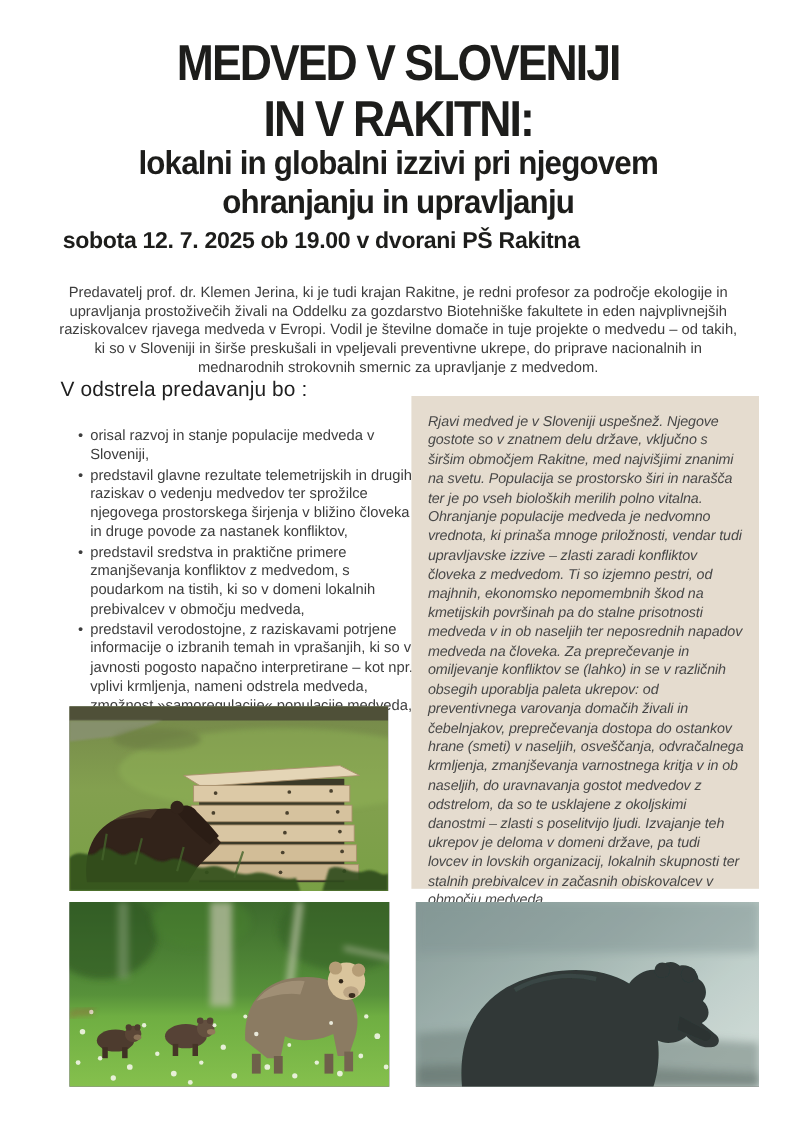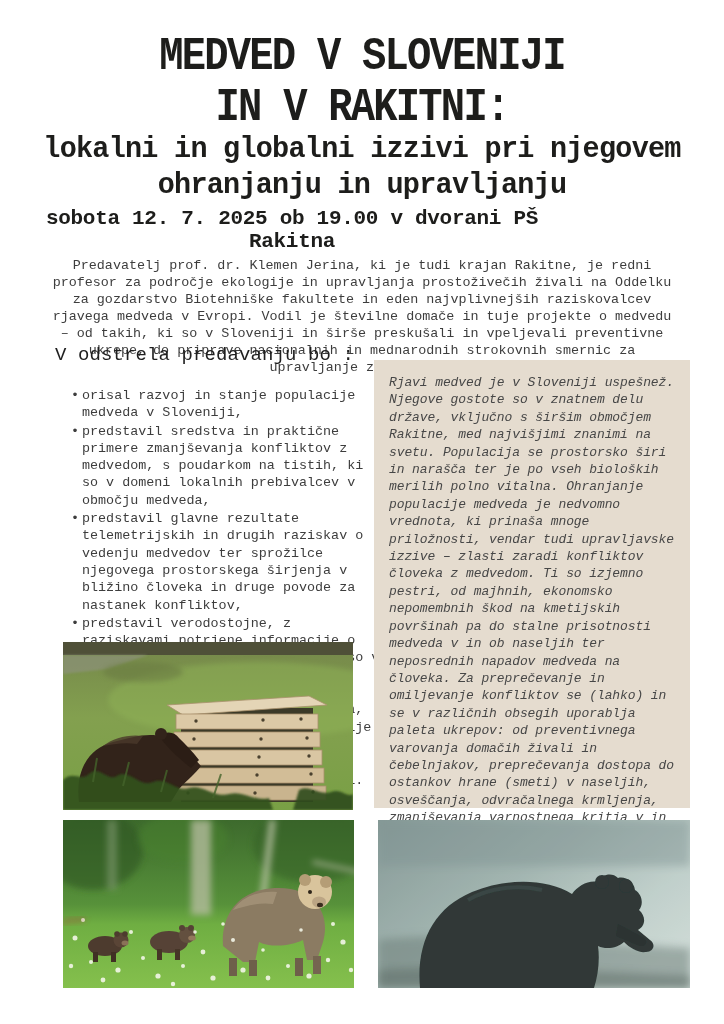--- a/index.html
+++ b/index.html
@@ -1,18 +1,18 @@
 <!DOCTYPE html>
 <html><head>
 <meta charset="utf-8">
 <style>
   html,body{margin:0;padding:0;background:#ffffff;}
   .page{
     position:relative;width:724px;height:1024px;background:#ffffff;overflow:hidden;
-    font-family:Liberation Mono, monospace;color:#3d3d3d;
+    font-family:Liberation Sans, sans-serif;color:#3d3d3d;
   }
   .title{position:absolute;top:32px;left:0;width:724px;text-align:center;
     font-weight:900;color:#1d1d1b;font-size:46px;line-height:51px;letter-spacing:-2px;}
   .title .tline{display:block;transform:scaleX(0.88);transform-origin:50% 50%;}
   .subtitle{position:absolute;top:131px;left:0;width:724px;text-align:center;
     font-weight:800;color:#1d1d1b;font-size:30px;line-height:36px;letter-spacing:-0.8px;}
   .subtitle .sline{display:block;transform:scaleX(0.95);transform-origin:50% 50%;}
   .dateline{position:absolute;top:207px;left:0;width:584px;text-align:center;
     font-weight:800;color:#1d1d1b;font-size:21px;letter-spacing:-0.3px;}
   .intro{position:absolute;top:257px;left:52px;width:620px;text-align:center;
@@ -49,22 +49,22 @@
   </div>
 
   <div class="dateline">sobota 12. 7. 2025 ob 19.00 v dvorani PŠ Rakitna</div>
 
   <div class="intro">Predavatelj prof. dr. Klemen Jerina, ki je tudi krajan Rakitne, je redni profesor za področje ekologije in upravljanja prostoživečih živali na Oddelku za gozdarstvo Biotehniške fakultete in eden najvplivnejših raziskovalcev rjavega medveda v Evropi. Vodil je številne domače in tuje projekte o medvedu – od takih, ki so v Sloveniji in širše preskušali in vpeljevali preventivne ukrepe, do priprave nacionalnih in mednarodnih strokovnih smernic za upravljanje z medvedom.</div>
 
   <div class="lecture-heading">V odstrela predavanju bo :</div>
 
   <ul class="bullets">
     <li>orisal razvoj in stanje populacije medveda v Sloveniji,</li>
+    <li>predstavil glavne rezultate telemetrijskih in drugih raziskav o vedenju medvedov ter sprožilce njegovega prostorskega širjenja v bližino človeka in druge povode za nastanek konfliktov,</li>
     <li>predstavil sredstva in praktične primere zmanjševanja konfliktov z medvedom, s poudarkom na tistih, ki so v domeni lokalnih prebivalcev v območju medveda,</li>
-    <li>predstavil glavne rezultate telemetrijskih in drugih raziskav o vedenju medvedov ter sprožilce njegovega prostorskega širjenja v bližino človeka in druge povode za nastanek konfliktov,</li>
     <li>predstavil verodostojne, z raziskavami potrjene informacije o izbranih temah in vprašanjih, ki so v javnosti pogosto napačno interpretirane – kot npr. vplivi krmljenja, nameni odstrela medveda, zmožnost »samoregulacije« populacije medveda, vzroki za nastanek konfliktov,</li>
     <li>možnost vprašanj in pogovor o temi.</li>
   </ul>
 
   <div class="sidebar">
     <p>Rjavi medved je v Sloveniji uspešnež. Njegove gostote so v znatnem delu države, vključno s širšim območjem Rakitne, med najvišjimi znanimi na svetu. Populacija se prostorsko širi in narašča ter je po vseh bioloških merilih polno vitalna. Ohranjanje populacije medveda je nedvomno vrednota, ki prinaša mnoge priložnosti, vendar tudi upravljavske izzive – zlasti zaradi konfliktov človeka z medvedom. Ti so izjemno pestri, od majhnih, ekonomsko nepomembnih škod na kmetijskih površinah pa do stalne prisotnosti medveda v in ob naseljih ter neposrednih napadov medveda na človeka. Za preprečevanje in omiljevanje konfliktov se (lahko) in se v različnih obsegih uporablja paleta ukrepov: od preventivnega varovanja domačih živali in čebelnjakov, preprečevanja dostopa do ostankov hrane (smeti) v naseljih, osveščanja, odvračalnega krmljenja, zmanjševanja varnostnega kritja v in ob naseljih, do uravnavanja gostot medvedov z odstrelom, da so te usklajene z okoljskimi danostmi – zlasti s poselitvijo ljudi. Izvajanje teh ukrepov je deloma v domeni države, pa tudi lovcev in lovskih organizacij, lokalnih skupnosti ter stalnih prebivalcev in začasnih obiskovalcev v območju medveda.</p>
   </div>
 
   <div class="photo photo-feeder">
     <svg viewBox="0 0 290 168" preserveAspectRatio="none">

